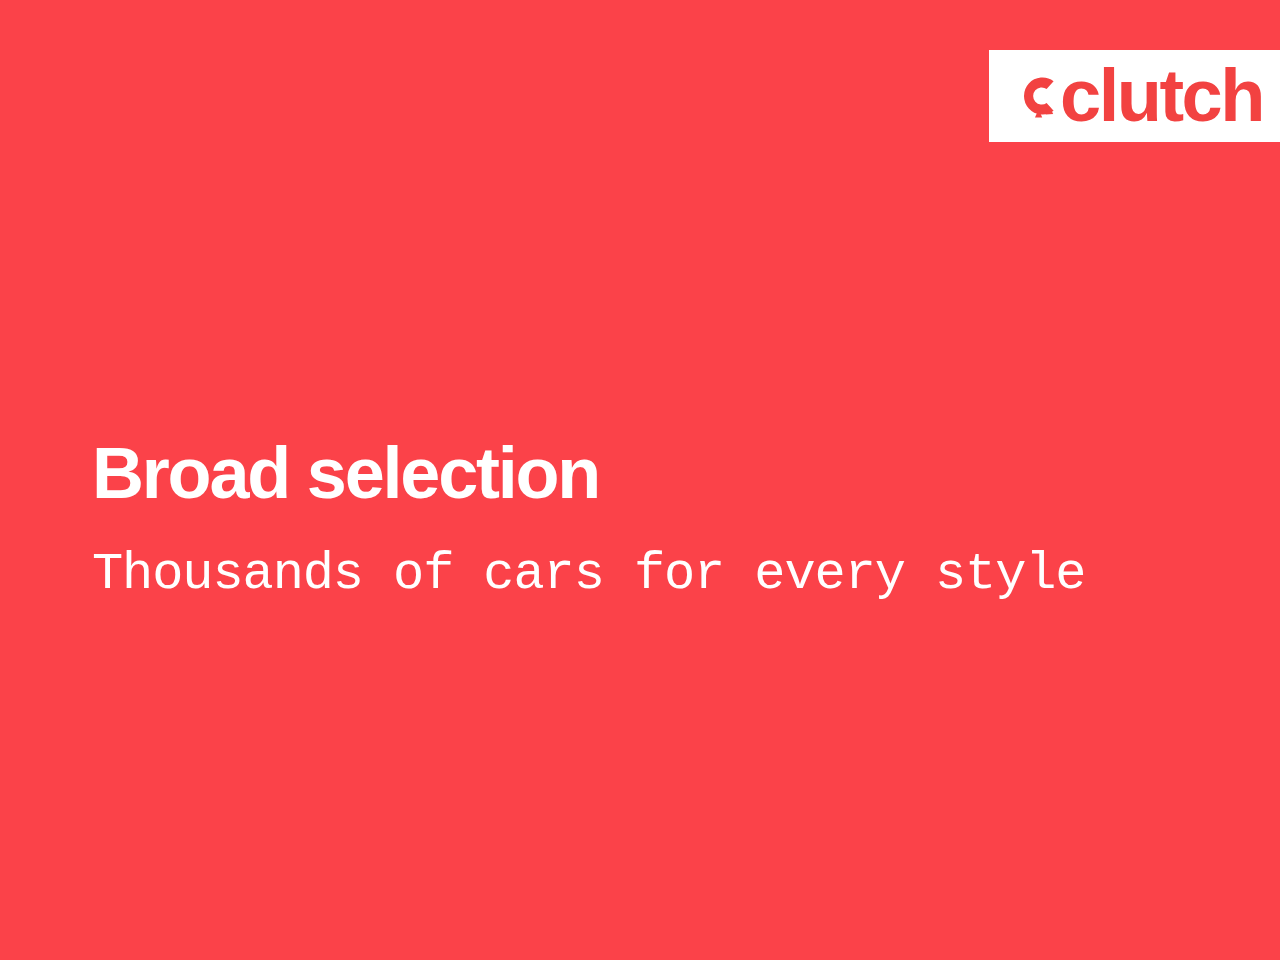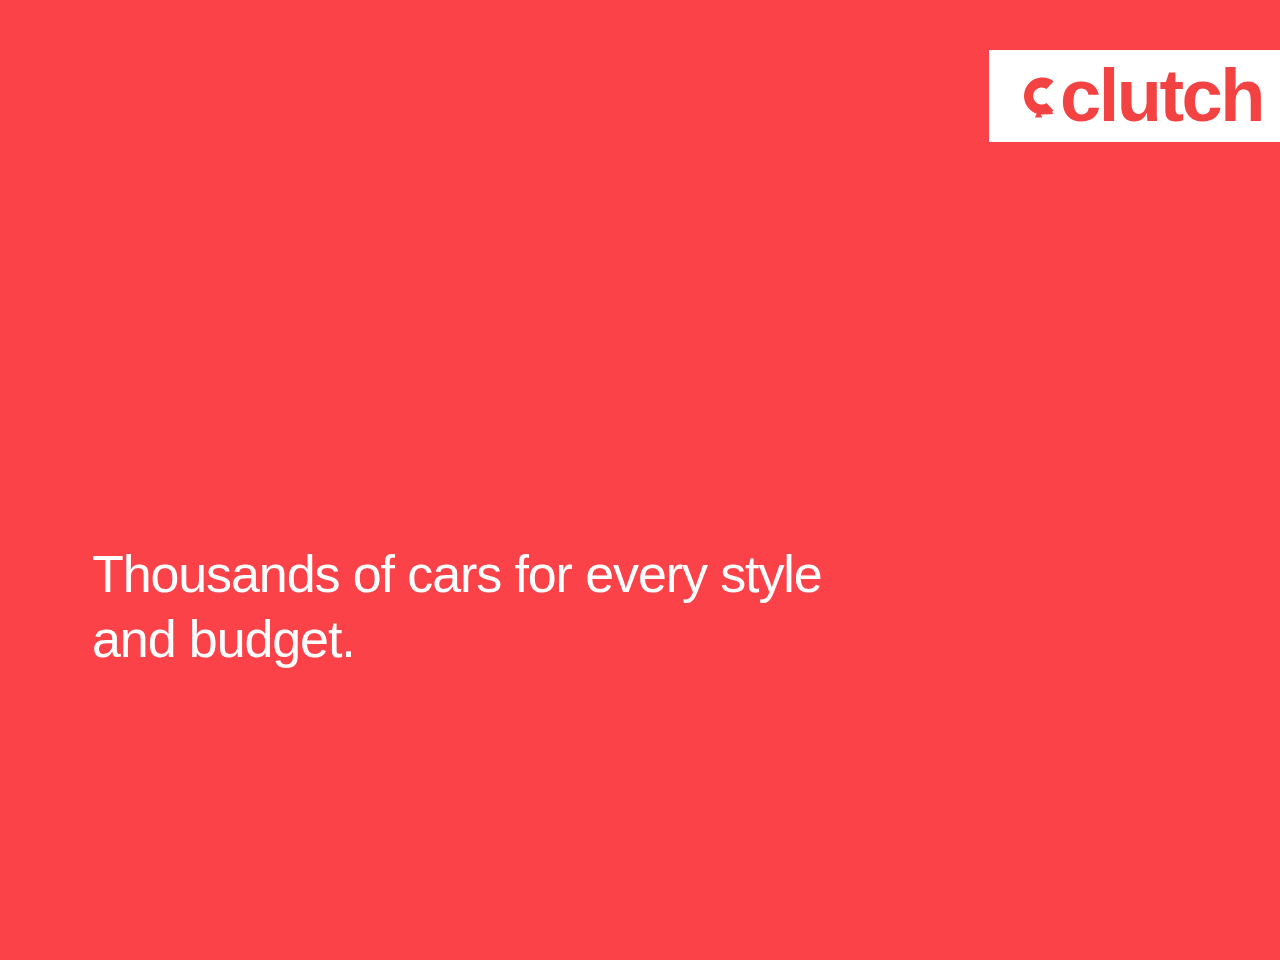--- a/index.html
+++ b/index.html
@@ -91,21 +91,21 @@
     position: absolute;
     left: 92px;
     top: 542px;
     width: 960px;
     font-size: 52px;
     font-weight: normal;
     letter-spacing: -1.1px;
     color: #FFFFFF;
     line-height: 65px;
   }
-  .subhead .line { display: block; white-space: nowrap; }
+  .subhead .line { display: block; white-space: nowrap; font-family: Liberation Mono, monospace; }
 </style>
 </head>
 <body>
 
 <div class="slide" style="background: rgb(251, 66, 73);">
 
   <div class="logo-plate" style="background: rgb(255, 255, 255);">
     <div class="logo-lockup">
       <span class="logo-mark">
         <svg width="46" height="50" viewBox="0 0 46 50" aria-hidden="true">
@@ -114,19 +114,19 @@
 
           <path d="M20.0 46.5 L23.6 38.0 L27.2 46.5 Z" fill="#F24241"></path>
           <path d="M30.6 43.6 L34.6 35.6 L38.2 43.0 Z" fill="#F24241"></path>
         </svg>
       </span>
       <span class="logo-wordmark" style="color: rgb(242, 66, 65);">clutch</span>
     </div>
   </div>
 
 
+  <div class="headline" style="color: rgb(255, 255, 255);">Broad selection</div>
 
   <div class="subhead" style="color: rgb(255, 255, 255);">
     <span class="line">Thousands of cars for every style</span>
-    <span class="line">and budget.</span>
   </div>
 
 </div>
 
 </body></html>

